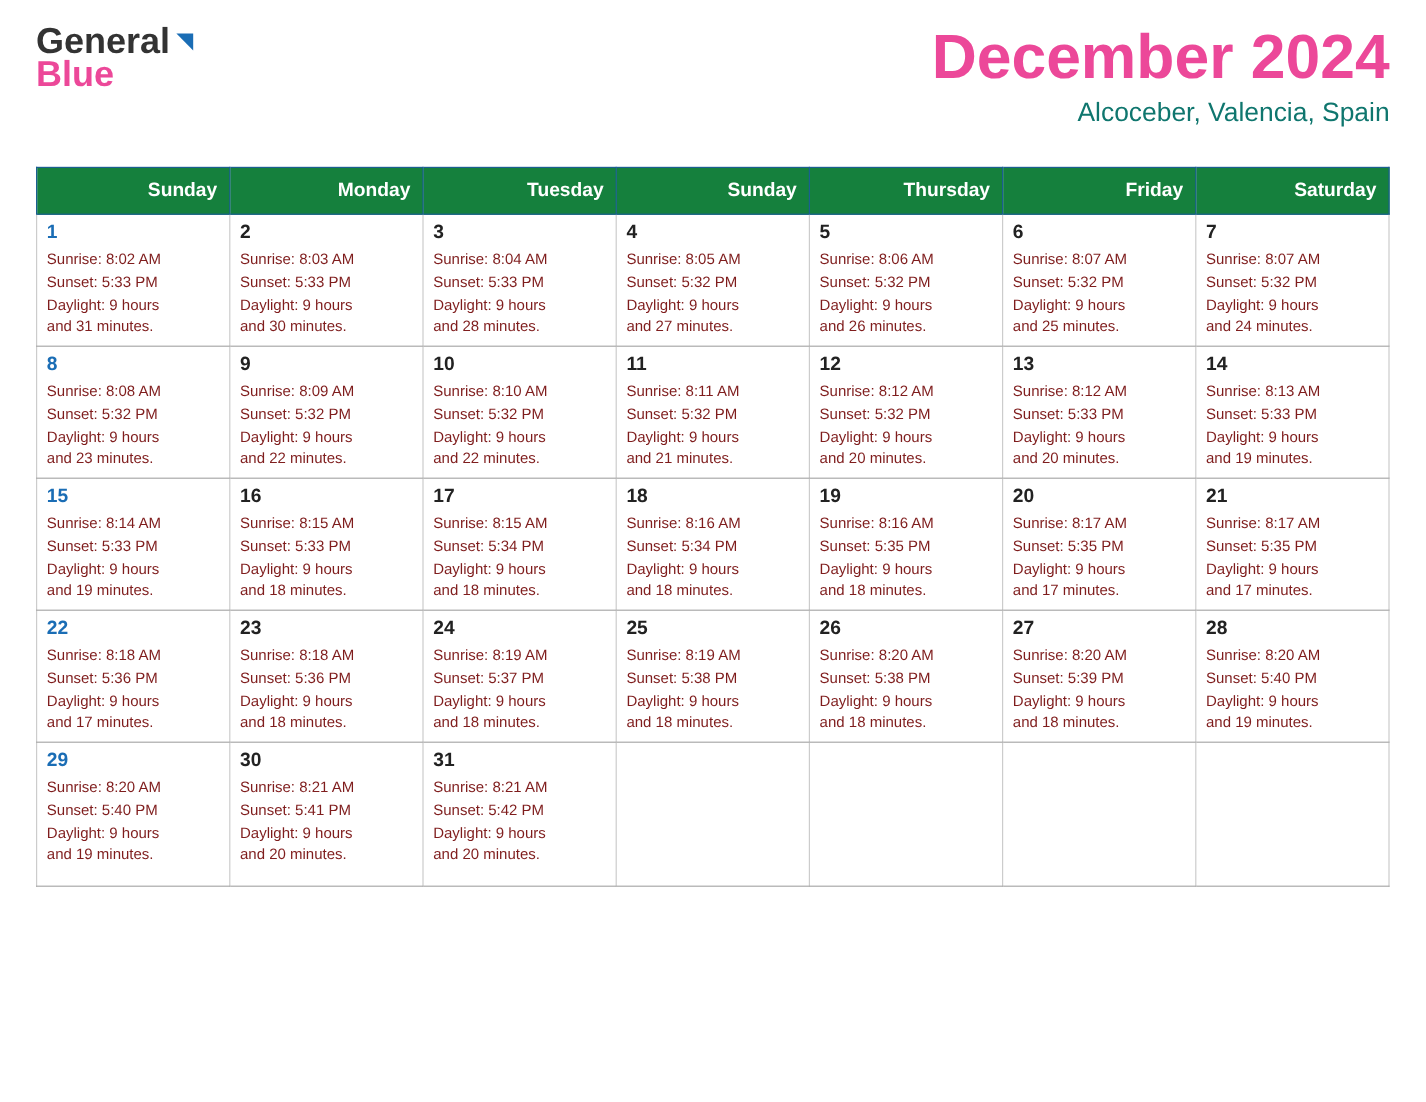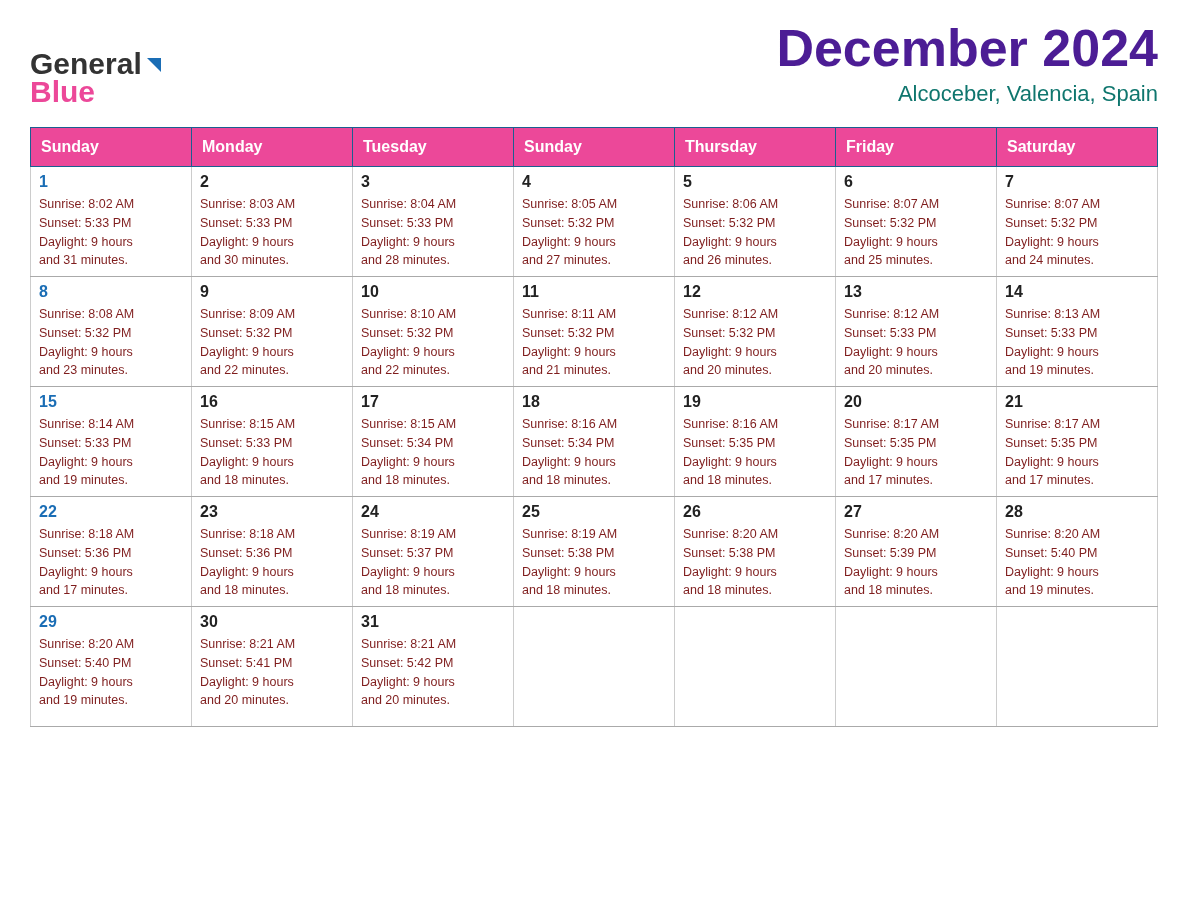--- a/index.html
+++ b/index.html
@@ -6,49 +6,49 @@
     body {
       font-family: Arial, sans-serif;
       background: #fff;
       width: 1188px;
       min-height: 918px;
       padding: 20px 30px;
     }
     .header {
       display: flex;
       justify-content: space-between;
-      align-items: flex-end;
-      margin-bottom: 20px;
+      align-items: flex-start;
+      margin-bottom: 32px;
     }
     .title-area {
       text-align: right;
     }
     .month-title {
       font-size: 52px;
       font-weight: bold;
-      color: #4c1d95;
+      color: #ec4899;
       line-height: 1.1;
     }
     .location-title {
       font-size: 22px;
       color: #0f766e;
       margin-top: 4px;
     }
     .calendar-table {
       width: 100%;
       border-collapse: collapse;
       table-layout: fixed;
     }
     .calendar-table thead tr th {
-      background-color: #ec4899;
+      background-color: #15803d;
       color: #fff;
       font-size: 16px;
       font-weight: bold;
       padding: 10px 10px;
-      text-align: left;
+      text-align: right;
       border: 1px solid #1a5f90;
     }
     .calendar-table tbody tr td {
       border: 1px solid #ccc;
       vertical-align: top;
       padding: 6px 8px;
       font-size: 13px;
       color: #222;
       height: 110px;
     }

